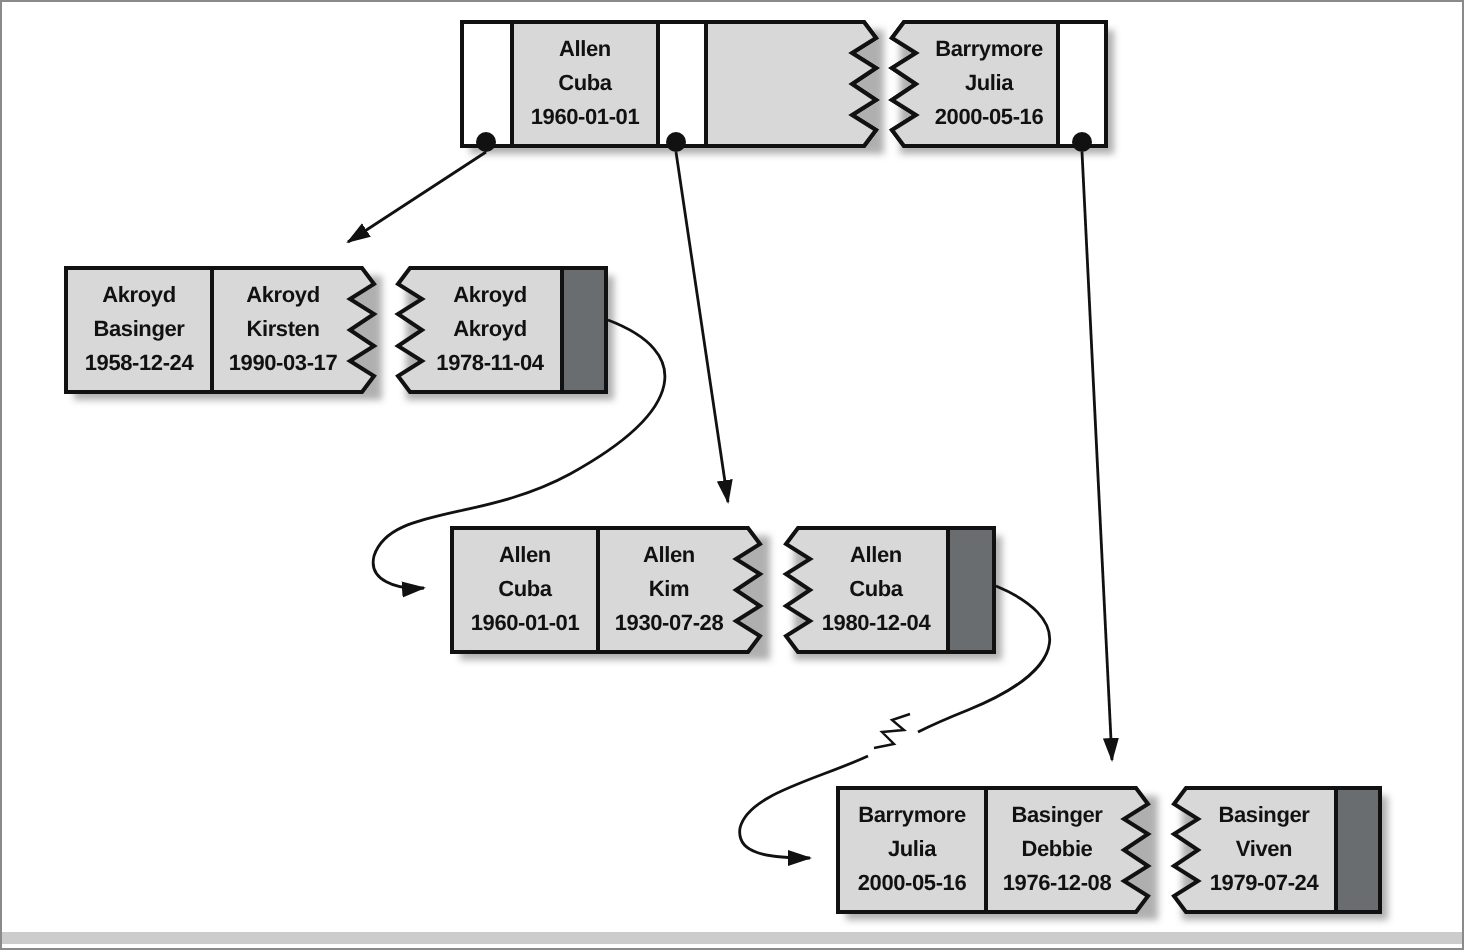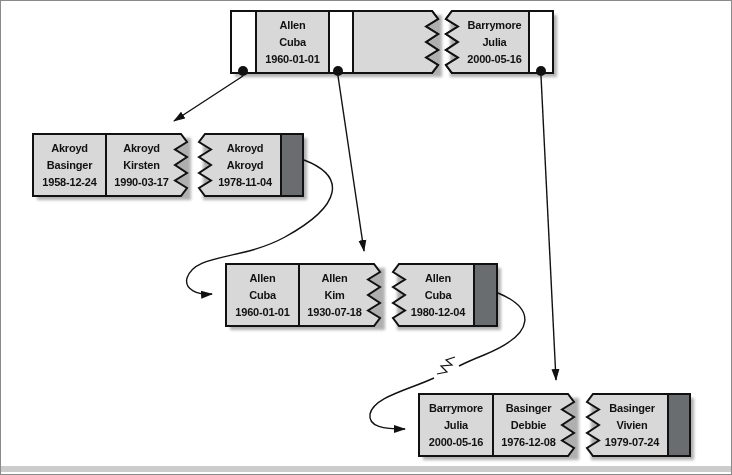--- a/index.html
+++ b/index.html
@@ -116,38 +116,38 @@
   </div>
 
   <div class="rec" style="left:225px;top:263px;width:73px;height:62px">
     <div>Allen</div>
     <div>Cuba</div>
     <div>1960-01-01</div>
   </div>
   <div class="rec" style="left:298px;top:263px;width:71px;height:62px">
     <div>Allen</div>
     <div>Kim</div>
-    <div>1930-07-18</div>
+    <div>1930-07-28</div>
   </div>
   <div class="rec" style="left:400px;top:263px;width:74px;height:62px">
     <div>Allen</div>
     <div>Cuba</div>
     <div>1980-12-04</div>
   </div>
 
   <div class="rec" style="left:418px;top:393px;width:74px;height:62px">
     <div>Barrymore</div>
     <div>Julia</div>
     <div>2000-05-16</div>
   </div>
   <div class="rec" style="left:492px;top:393px;width:71px;height:62px">
     <div>Basinger</div>
     <div>Debbie</div>
     <div>1976-12-08</div>
   </div>
   <div class="rec" style="left:594px;top:393px;width:74px;height:62px">
     <div>Basinger</div>
-    <div>Vivien</div>
+    <div>Viven</div>
     <div>1979-07-24</div>
   </div>
 
   <div class="footer-strip"></div>
 </div>
 
 </body></html>

